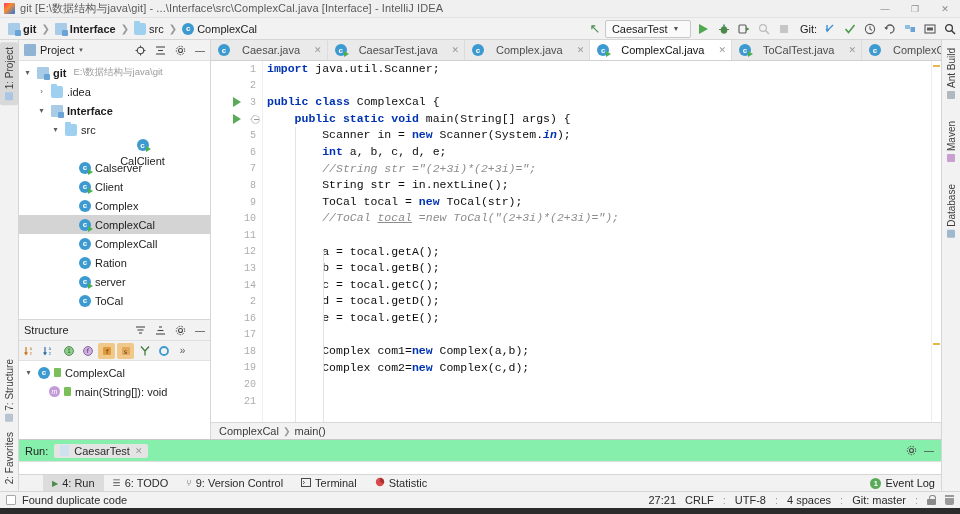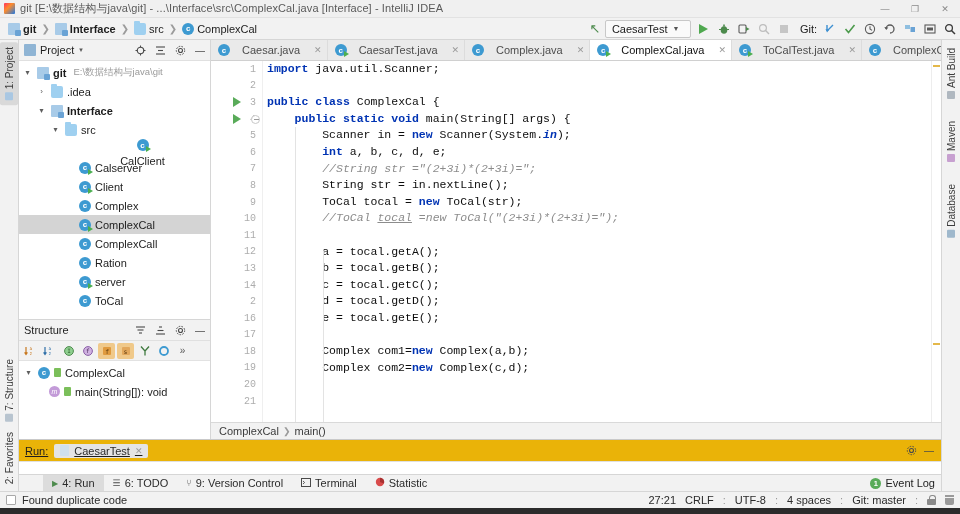--- a/index.html
+++ b/index.html
@@ -205,21 +205,21 @@
   .markerbar { width:10px; flex:0 0 10px; background:#fff; border-left:1px solid #ededed; position:relative; }
   .mk { position:absolute; right:1px; width:7px; height:2px; }
 
   .breadbar {
     height:17px; flex:0 0 17px; background:#f2f2f2; border-top:1px solid #d9d9d9;
     display:flex; align-items:center; padding-left:8px; gap:4px; font-size:11px; color:#3b3b3b;
   }
   .breadbar .sep { color:#9b9b9b; font-size:9px; }
 
   
-  .runwin { flex:0 0 auto; background:#eab308; border-top:1px solid #c9c9c9;text-decoration:underline; }
+  .runwin { flex:0 0 auto; background:#86efac; border-top:1px solid #c9c9c9; }
   .runhead { height:21px; display:flex; align-items:center; padding-left:6px; gap:6px; position:relative; }
   .runhead .rl { font-size:11px; color:#1d1d1d; }
   .runtab {
     display:flex; align-items:center; gap:5px; padding:1px 6px; font-size:11px;
     background:#e4e4e4; border-radius:2px; color:#2b2b2b;
   }
   .runtab .sq { width:9px; height:11px; background:#cfe0ee; border-radius:1px; }
   .runtab .x { font-size:9px; color:#9a9a9a; }
   .runhead-right { position:absolute; right:4px; display:flex; gap:2px; }
 

